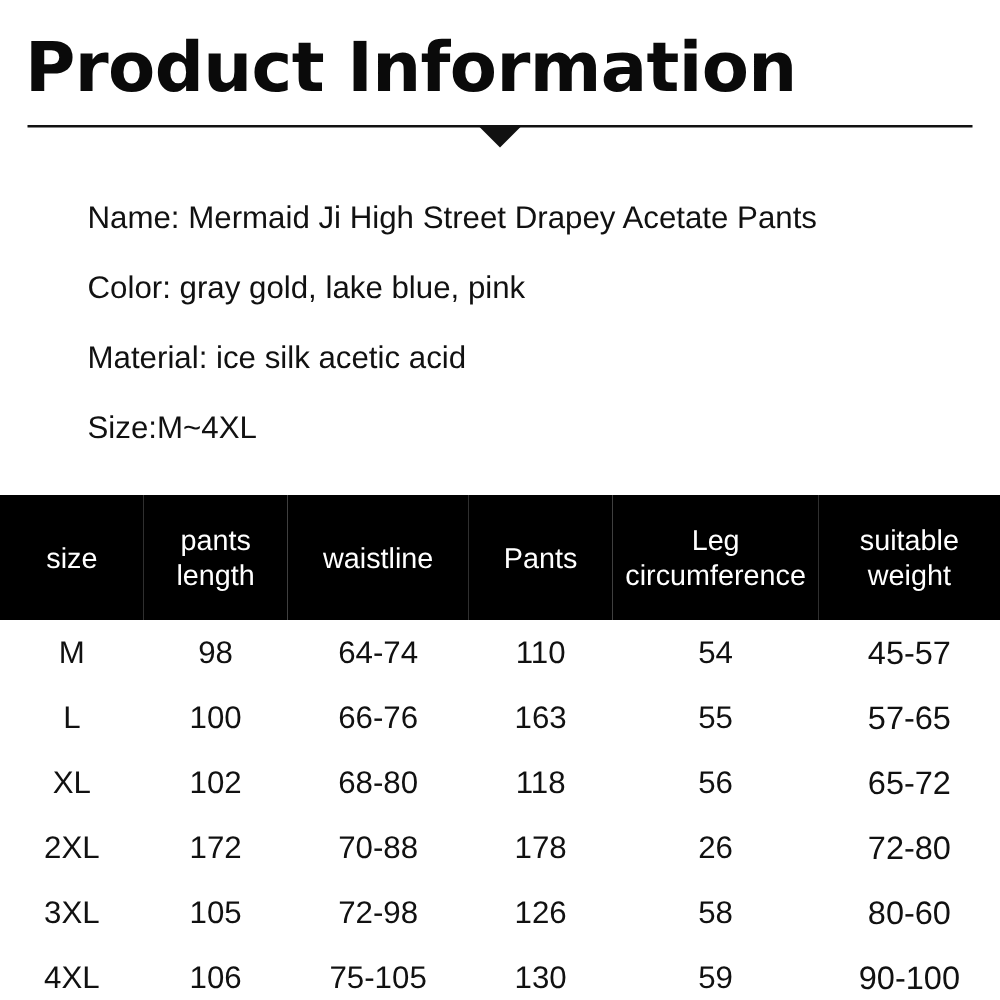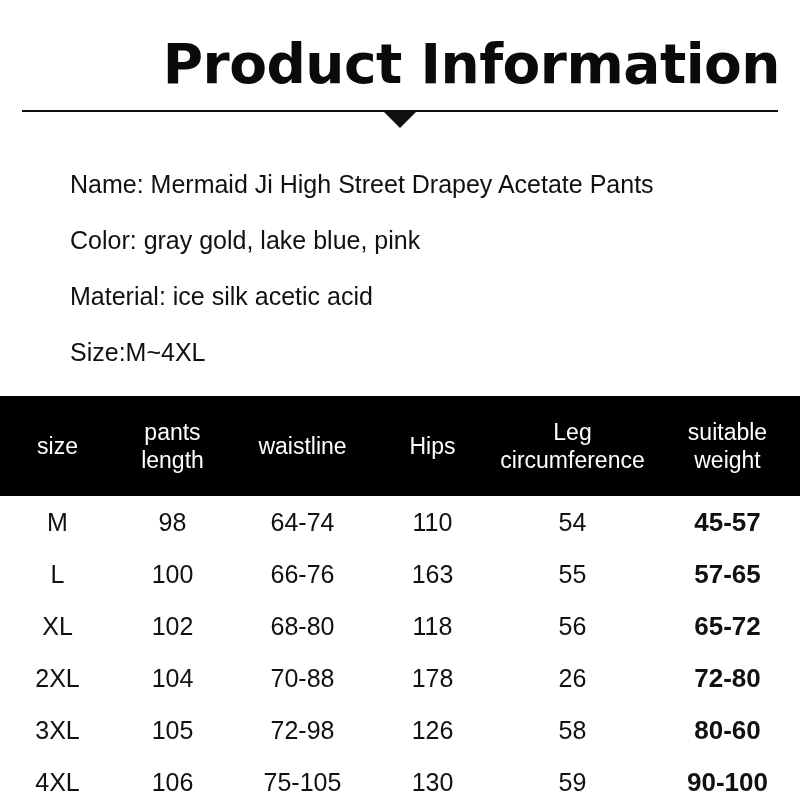--- a/index.html
+++ b/index.html
@@ -16,22 +16,22 @@
   }
   .page {
     position: relative;
     width: 800px;
     height: 800px;
     background: #ffffff;
   }
 
   
   .header {
-    padding-top: 32px;
-    text-align: right;
+    padding-top: 22px;
+    text-align: left;
   }
   .header-title {
     font-family: "DejaVu Sans", sans-serif;
     font-weight: bold;
     font-size: 55px;
     line-height: 64px;
     letter-spacing: -0.5px;
     color: #0a0a0a;
     margin: 0;
     padding: 0 20px;
@@ -101,21 +101,21 @@
   table.size-table tbody td {
     font-size: 25px;
     line-height: 30px;
     height: 46px;
     text-align: center;
     color: #111111;
     padding: 3px 2px;
     background: #ffffff;
   }
   table.size-table tbody td.weight-cell {
-    font-weight: bold;
+    font-weight: normal;
     font-size: 26px;
   }
   .col-size    { width: 115px; }
   .col-len     { width: 115px; }
   .col-waist   { width: 145px; }
   .col-hips    { width: 115px; }
   .col-leg     { width: 165px; }
   .col-weight  { width: 145px; }
 </style>
 </head>
@@ -147,21 +147,21 @@
         <col class="col-waist">
         <col class="col-hips">
         <col class="col-leg">
         <col class="col-weight">
       </colgroup>
       <thead>
         <tr>
           <th>size</th>
           <th>pants length</th>
           <th>waistline</th>
-          <th>Hips</th>
+          <th>Pants</th>
           <th>Leg circumference</th>
           <th>suitable weight</th>
         </tr>
       </thead>
       <tbody>
         <tr>
           <td>M</td>
           <td>98</td>
           <td>64-74</td>
           <td>110</td>
@@ -179,21 +179,21 @@
         <tr>
           <td>XL</td>
           <td>102</td>
           <td>68-80</td>
           <td>118</td>
           <td>56</td>
           <td class="weight-cell">65-72</td>
         </tr>
         <tr>
           <td>2XL</td>
-          <td>104</td>
+          <td>172</td>
           <td>70-88</td>
           <td>178</td>
           <td>26</td>
           <td class="weight-cell">72-80</td>
         </tr>
         <tr>
           <td>3XL</td>
           <td>105</td>
           <td>72-98</td>
           <td>126</td>

